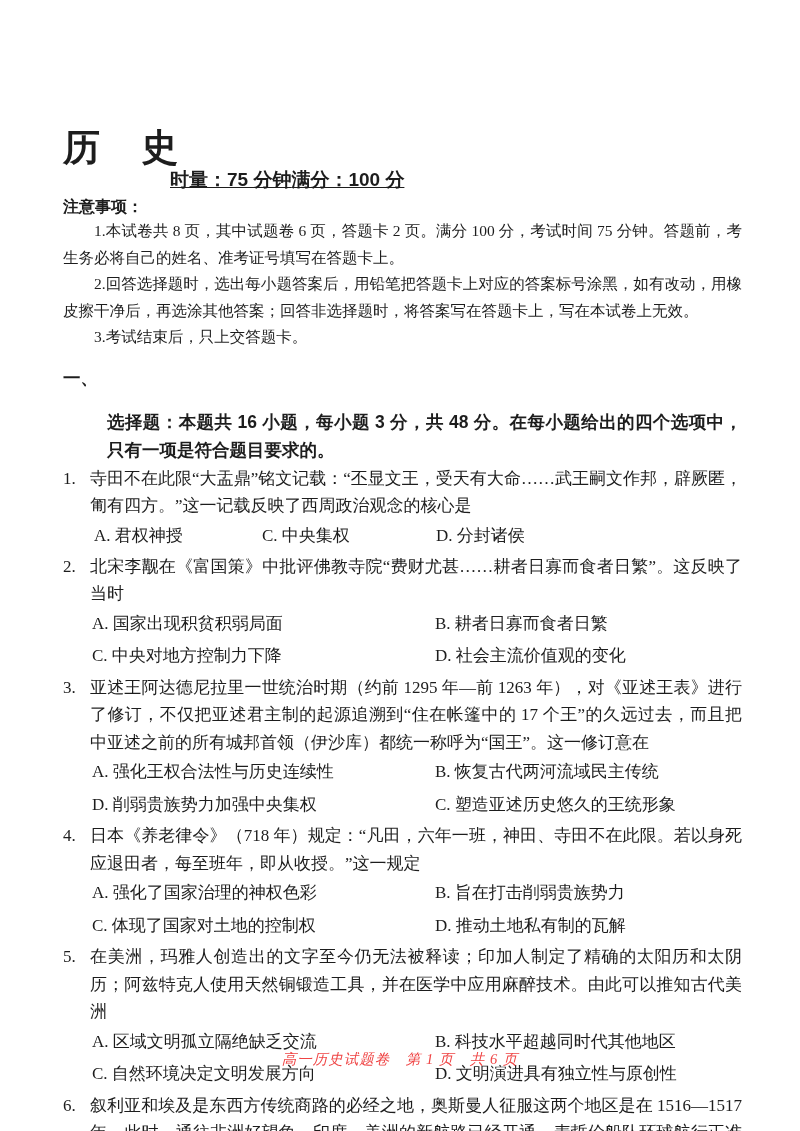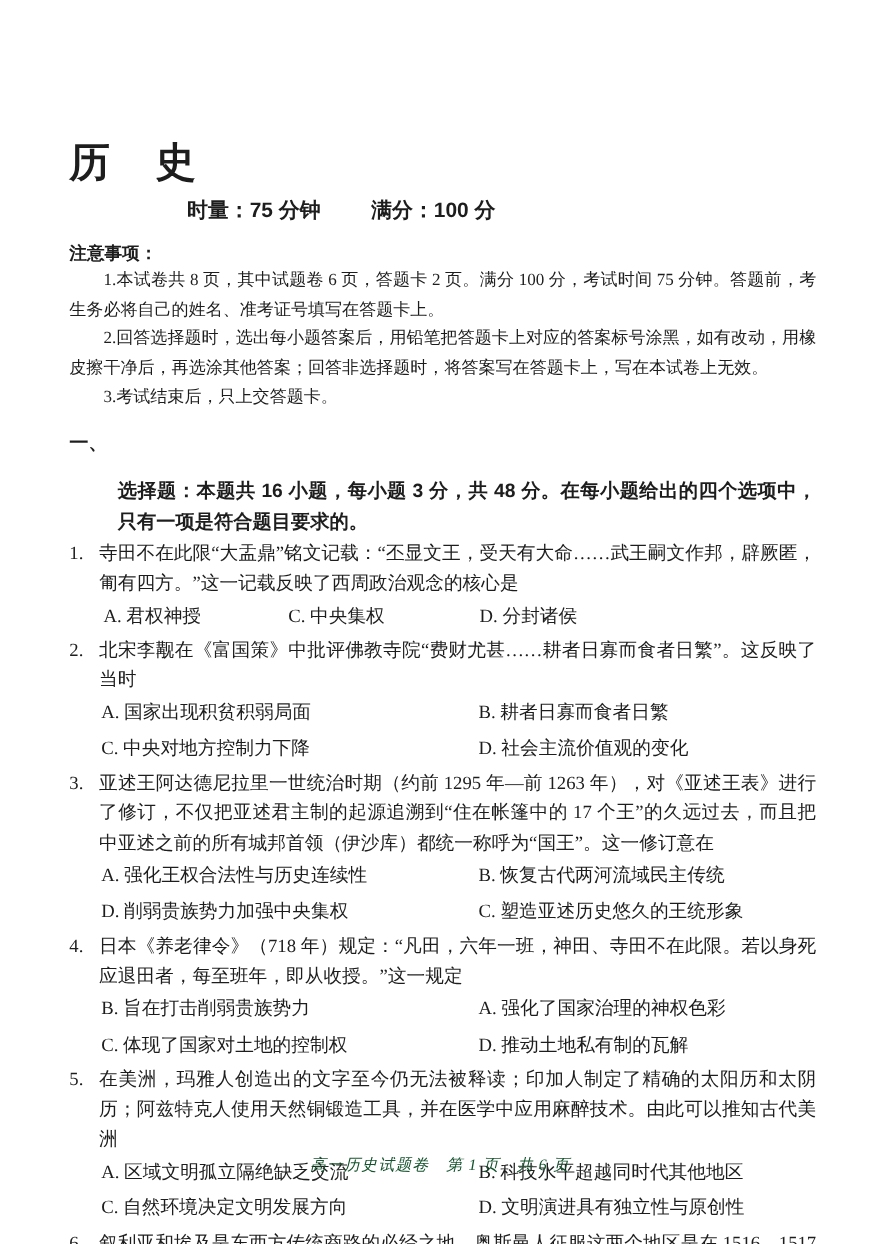--- a/index.html
+++ b/index.html
@@ -17,31 +17,30 @@
   }
   
   .title{
     font-family:"Liberation Sans","DejaVu Sans",sans-serif;
     font-weight:700;
     font-size:37px;
     line-height:40px;
     letter-spacing:2px;
   }
   .meta{
-    margin-top:12px;
     padding-left:107px;
     display:flex;
-    gap:46px;
     font-family:"Liberation Sans","DejaVu Sans",sans-serif;
     font-weight:700;
     font-size:19px;
     line-height:24px;
+    text-decoration:underline;
   }
   
-  .notice{margin-top:16px;}
+  .notice{margin-top:4px;}
   .notice-head{
     font-family:"Liberation Sans","DejaVu Sans",sans-serif;
     font-weight:700;
     font-size:16px;
     line-height:22px;
   }
   .notice p{
     margin:0;
     font-size:15.5px;
     line-height:26.5px;
@@ -83,21 +82,21 @@
     line-height:32px;
   }
   
   .footer{
     position:absolute;
     left:0;top:1050px;
     width:100%;
     text-align:center;
     font-style:italic;
     font-size:14.5px;
-    color:#14532d;
+    color:#ef4444;
     letter-spacing:1px;
   }
 </style>
 </head>
 <body>
 
 <div class="page">
 
   <div class="title">历　史</div>
 
@@ -154,22 +153,22 @@
         <span>C. 塑造亚述历史悠久的王统形象</span>
       </div>
     </div>
   </div>
 
   <div class="q">
     <span class="q-num">4.</span>
     <div class="q-body">
       <div class="q-stem">日本《养老律令》（718 年）规定：“凡田，六年一班，神田、寺田不在此限。若以身死应退田者，每至班年，即从收授。”这一规定</div>
       <div class="opts-grid">
+        <span>A. 强化了国家治理的神权色彩</span>
         <span>B. 旨在打击削弱贵族势力</span>
-        <span>A. 强化了国家治理的神权色彩</span>
         <span>C. 体现了国家对土地的控制权</span>
         <span>D. 推动土地私有制的瓦解</span>
       </div>
     </div>
   </div>
 
   <div class="q">
     <span class="q-num">5.</span>
     <div class="q-body">
       <div class="q-stem">在美洲，玛雅人创造出的文字至今仍无法被释读；印加人制定了精确的太阳历和太阴历；阿兹特克人使用天然铜锻造工具，并在医学中应用麻醉技术。由此可以推知古代美洲</div>

